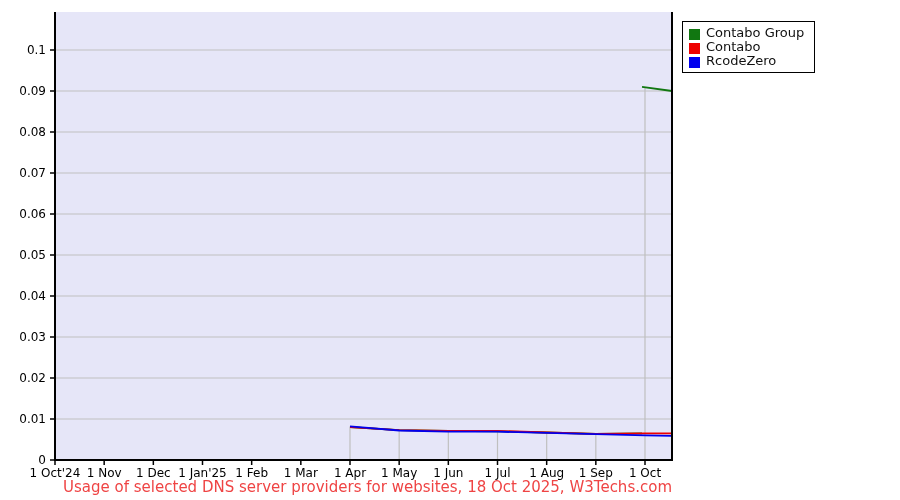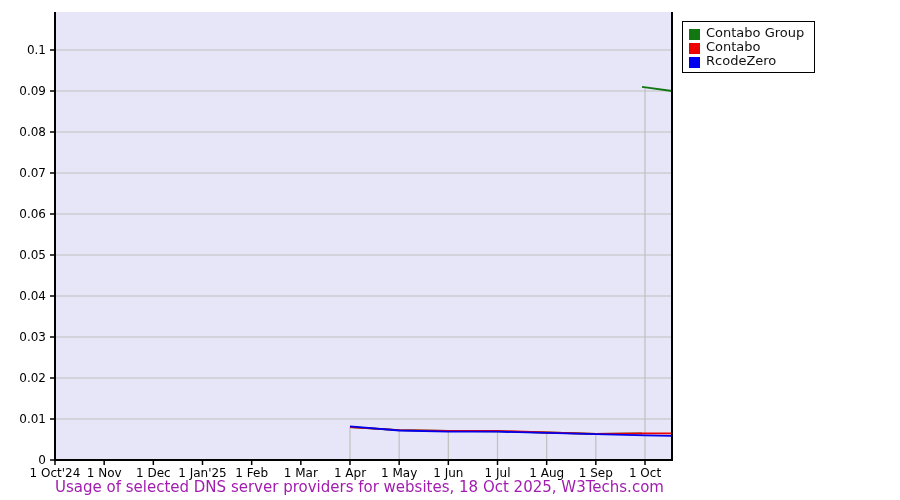--- a/index.html
+++ b/index.html
@@ -7,23 +7,23 @@
     width: 900px; height: 500px;
     background: #ffffff;
     font-family: "DejaVu Sans", "Liberation Sans", sans-serif;
     overflow: hidden;
   }
   #stage { position: relative; width: 900px; height: 500px; }
   #plot-svg { position: absolute; left: 0; top: 0; }
   #chart-title {
     position: absolute;
     left: 55px; top: 478px; width: 617px;
-    text-align: left;
+    text-align: right;
     font-size: 15px;
-    color: #a21caf;
+    color: #ef4444;
     white-space: nowrap;
   }
   #legend {
     position: absolute;
     left: 682px; top: 21px;
     background: #ffffff;
     border: 1px solid #000000;
     padding: 4px 10px 4px 6px;
     display: inline-block;
   }

